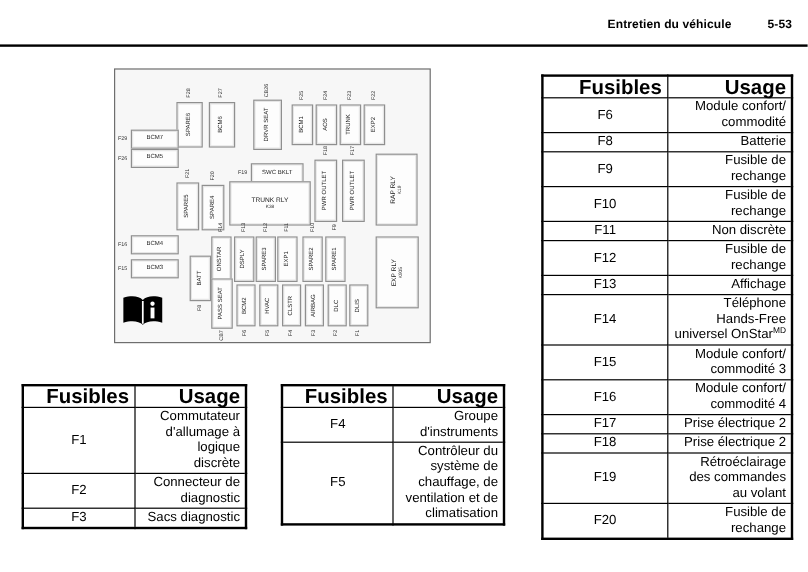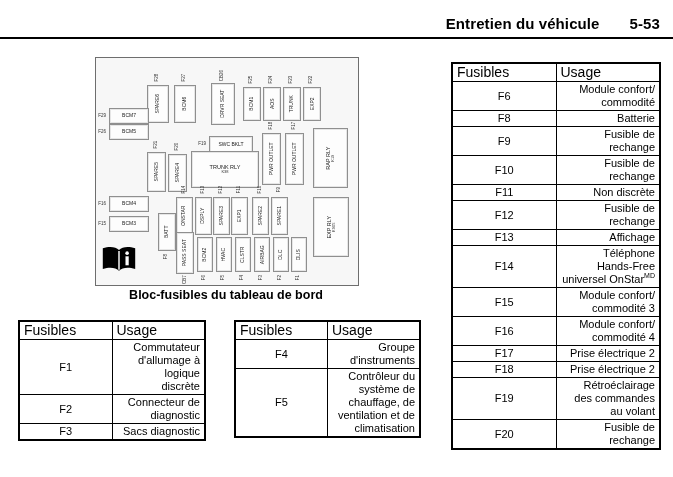--- a/index.html
+++ b/index.html
@@ -2,21 +2,21 @@
 <html><head>
 <meta charset="utf-8">
 <style>
   html,body{margin:0;padding:0;background:#ffffff;}
   body{width:673px;height:477px;position:relative;overflow:hidden;
        font-family:"Liberation Sans","DejaVu Sans",sans-serif;color:#000;}
   .page{position:absolute;inset:0;background:#fff;}
 
   
   .header{position:absolute;top:15px;right:13px;display:flex;gap:30px;
-          font-weight:bold;font-size:15px;letter-spacing:.1px;}
+          font-weight:bold;font-size:10px;letter-spacing:.1px;}
   .hrule{position:absolute;left:0;top:37px;width:673px;height:2px;background:#000;}
 
   
   .diagram{position:absolute;left:95px;top:57px;width:262px;height:227px;
            border:1px solid #6e6e6e;background:#f7f7f7;}
   .fuse{position:absolute;border:1px solid #8f8f8f;background:#fdfdfd;
         box-shadow:inset 0 0 0 1px #e6e6e6;display:flex;align-items:center;justify-content:center;}
   .fuse .lbl{font-size:5px;line-height:1.1;color:#1a1a1a;white-space:nowrap;}
   .fuse.v .lbl{transform:rotate(-90deg);}
   .fuse.rv .lbl{transform:rotate(-90deg);text-align:center;white-space:nowrap;}
@@ -29,21 +29,21 @@
   .pin.leftpos{justify-content:flex-end;}
   .book{position:absolute;left:5px;top:186px;width:36px;height:30px;}
 
   .caption{position:absolute;left:95px;top:288px;width:262px;text-align:center;
            font-weight:bold;font-size:12.5px;}
 
   
   table.ftable{position:absolute;border-collapse:collapse;border:2px solid #000;
                font-size:11px;line-height:13px;table-layout:fixed;}
   .ftable th,.ftable td{border:1px solid #000;padding:1px 4px;vertical-align:middle;}
-  .ftable th{font-weight:normal;text-align:left;font-size:14px;padding:2px 4px;}
+  .ftable th{font-weight:bold;text-align:right;font-size:17px;padding:2px 4px;}
   .ftable td.fid{text-align:center;}
   .ftable td.usage{text-align:right;white-space:pre-line;}
   .ftable sup{font-size:7px;line-height:0;}
   .t-left{left:18px;top:320px;width:188px;}
   .t-left .fid{width:64px;}
   .t-mid{left:234px;top:320px;width:187px;}
   .t-mid .fid{width:64px;}
   .t-right{left:451px;top:62px;width:210px;}
   .t-right .fid{width:53px;}
 </style>
@@ -250,21 +250,20 @@
       <div class="pin rot" style="left: 174px; top: 213px; width: 20px; height: 12px;">
         <span>F2</span>
       </div>
       <div class="fuse v" style="left: 195px; top: 179px; width: 14px; height: 33px;">
         <span class="lbl">DLIS</span>
       </div>
       <div class="pin rot" style="left: 192px; top: 213px; width: 20px; height: 12px;">
         <span>F1</span>
       </div>
     </div>
-  <div class="caption">Bloc-fusibles du tableau de bord</div>
 
   <table class="ftable t-left">
       <thead>
         <tr>
           <th>Fusibles</th>
           <th>Usage</th>
         </tr>
       </thead>
       <tbody>
         <tr>

